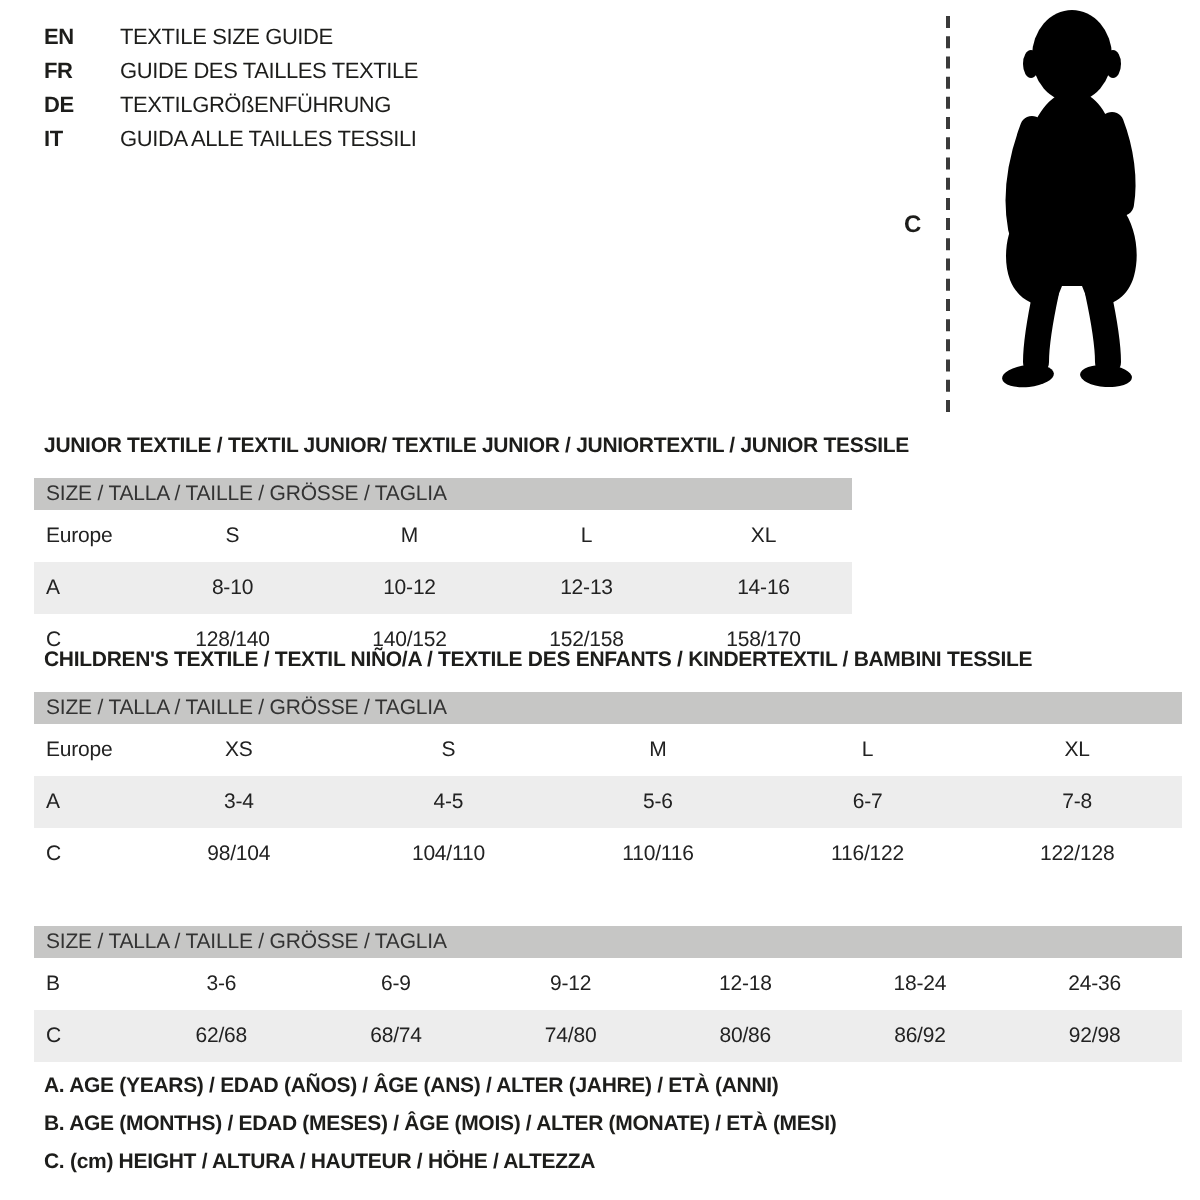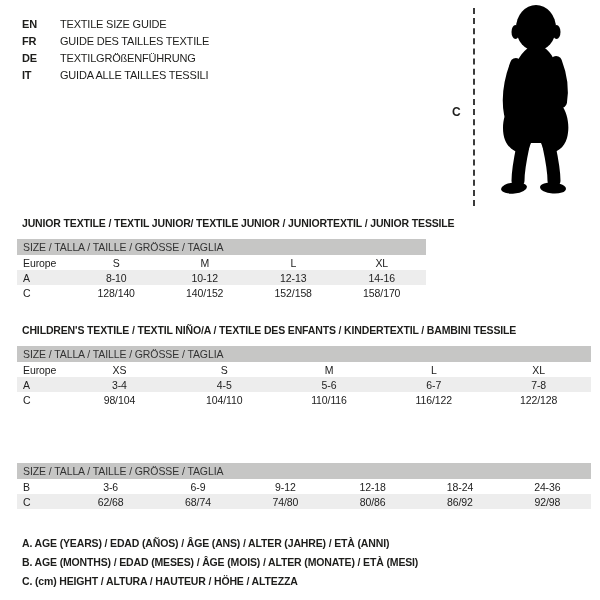--- a/index.html
+++ b/index.html
@@ -8,21 +8,21 @@
     background:#ffffff;
     font-family:"Liberation Sans", sans-serif;
     color:#1d1d1b;
     position:relative;
     overflow:hidden;
   }
   .page { position:absolute; inset:0; width:600px; height:600px; }
 
   
   .lang-list { position:absolute; top:13px; left:22px; }
-  .lang-row { display:flex; height:17px; align-items:flex-end; }
+  .lang-row { display:flex; height:17px; align-items:flex-start; }
   .lang-code { width:38px; font-weight:bold; font-size:11px; letter-spacing:-0.2px; }
   .lang-title { font-weight:normal; font-size:11px; letter-spacing:-0.2px; white-space:nowrap; }
 
   
   .figure { position:absolute; top:0; left:440px; width:160px; height:215px; }
   .measure-line { position:absolute; left:33px; top:8px; height:198px; width:0; border-left:2px dashed #3a3a3a; }
   .figure-label { position:absolute; left:12px; top:105px; font-weight:bold; font-size:12px; }
   .baby { position:absolute; left:44px; top:2px; }
 
   
@@ -39,21 +39,21 @@
     position:absolute; border-collapse:collapse; table-layout:fixed;
     font-size:10.5px; letter-spacing:-0.1px; color:#222;
   }
   #junior-table   { top:239px; left:17px; width:409px; }
   #children-table { top:346px; left:17px; width:574px; }
   #babies-table   { top:463px; left:17px; width:574px; }
   .size-table th.size-bar {
     background:#c6c6c5; height:16px; text-align:left; padding-left:6px;
     font-weight:normal; font-size:10.5px; color:#333; letter-spacing:-0.1px;margin-top:18px;
   }
-  .size-table td { height:15px; text-align:center; font-weight:normal; vertical-align:middle; }
+  .size-table td { height:26px; text-align:center; font-weight:normal; vertical-align:middle; }
   .size-table td.lbl { text-align:left; padding-left:6px; }
   .size-table tr.stripe { background:#ededed; }
   col.c-label-j { width:55px; }
   col.c-label   { width:50px; }
 
   
   .footnotes { position:absolute; top:534px; left:22px; font-weight:bold; font-size:10.5px; letter-spacing:-0.15px; line-height:19px; }
   .footnote { white-space:nowrap; }
 </style>
 </head>

